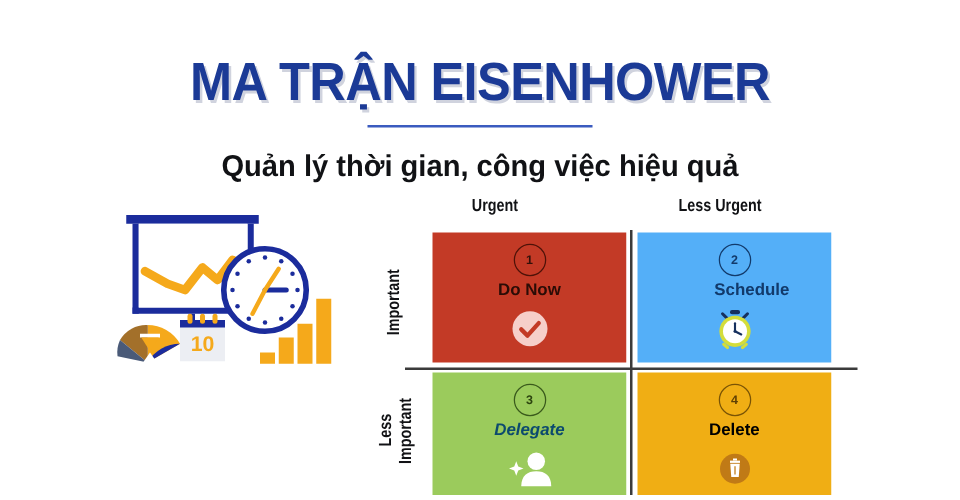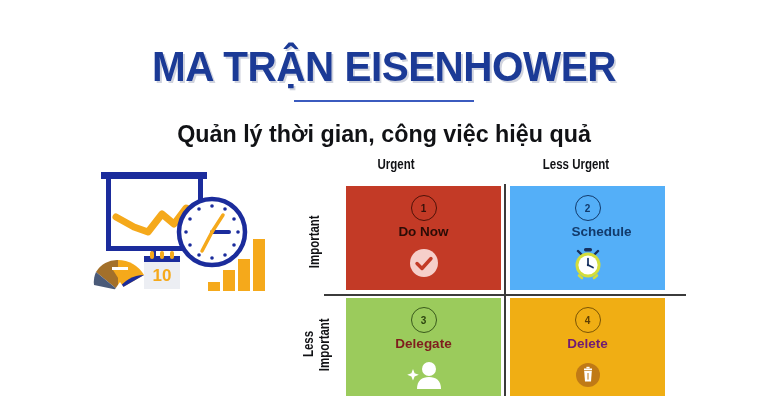--- a/index.html
+++ b/index.html
@@ -100,22 +100,22 @@
   #quad-3 .quad-num{border-color:#3a5a1c;color:#2c440f;}
   #quad-4 .quad-num{border-color:#7a5405;color:#5e3f04;}
 
   .quad-label{
     position:absolute;left:0;top:38px;width:100%;
     text-align:center;font-size:13.5px;font-weight:bold;
     white-space:nowrap;
   }
   #quad-1 .quad-label{color:#2b0c06;text-align:center;}
   #quad-2 .quad-label{color:#123a6b;padding-left:14px;}
-  #quad-3 .quad-label{color:#7f1d1d;}
-  #quad-4 .quad-label{color:#701a75;}
+  #quad-3 .quad-label{color:#0c4a6e;font-style:italic;}
+  #quad-4 .quad-label{color:#000000;}
 
   .quad-icon{
     position:absolute;left:50%;top:58px;margin-left:-19px;
     width:38px;height:38px;
     display:flex;align-items:center;justify-content:center;
   }
 </style>
 </head>
 <body>
 

